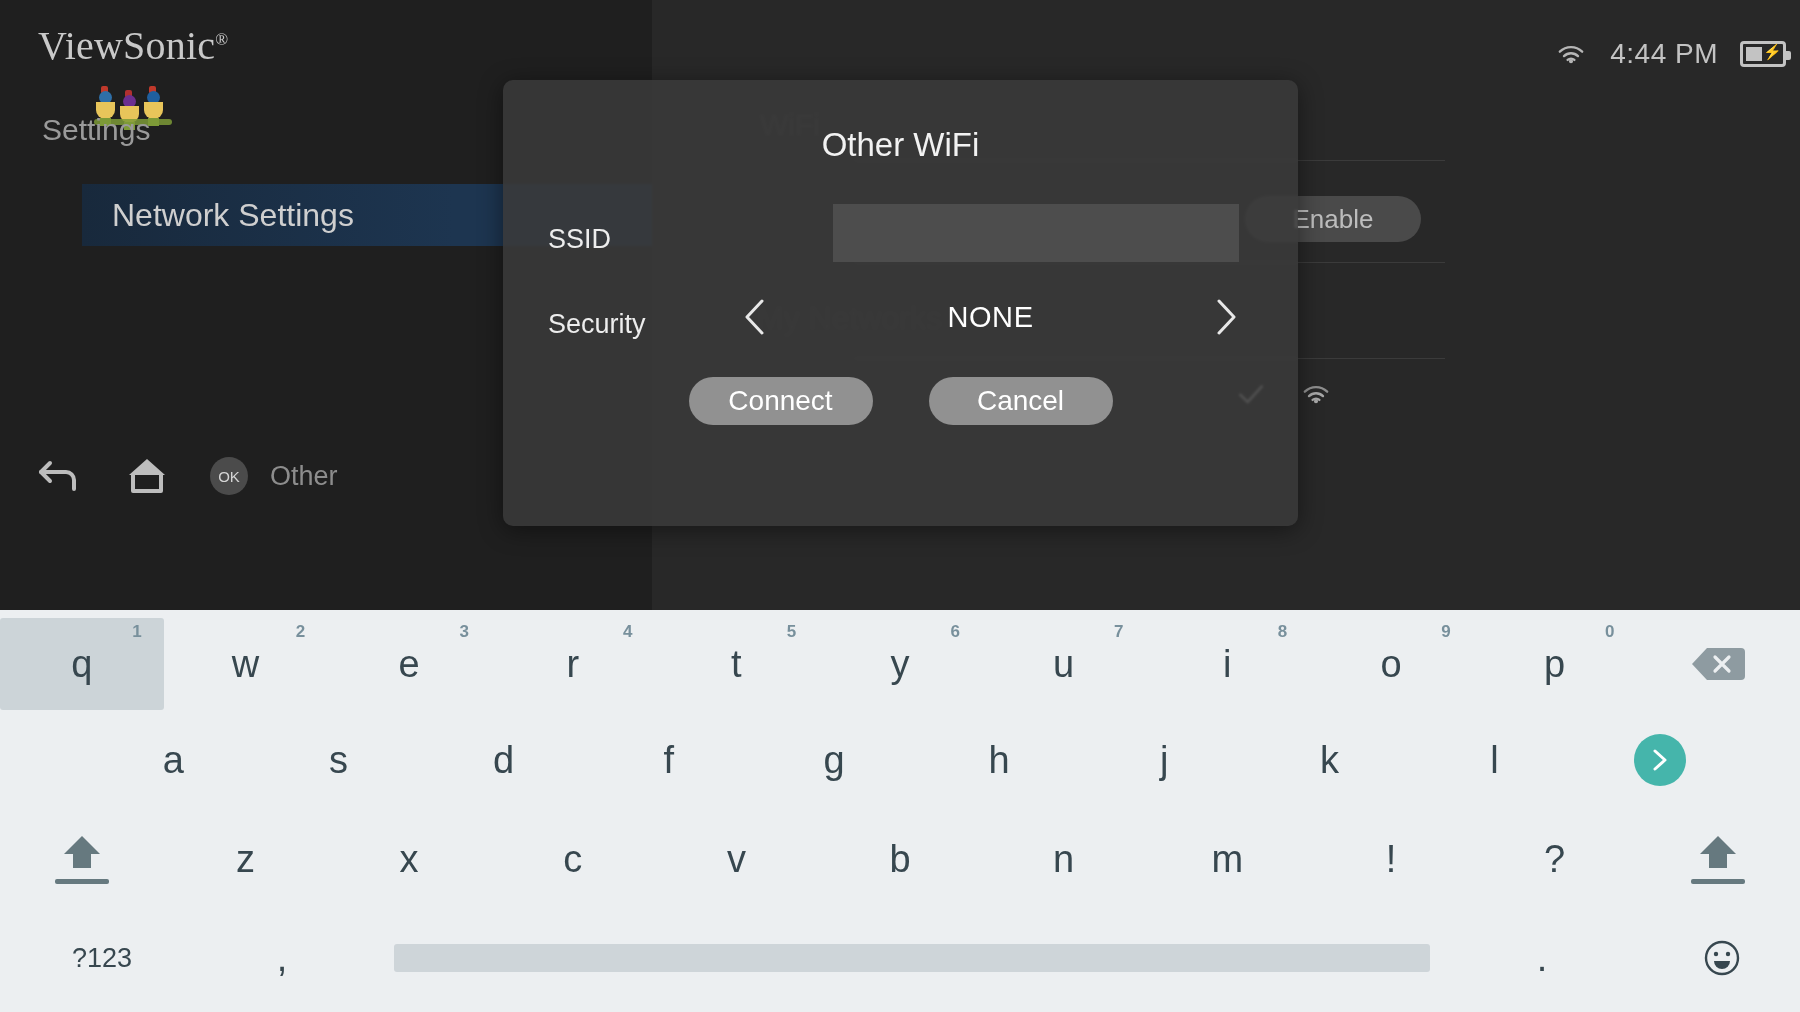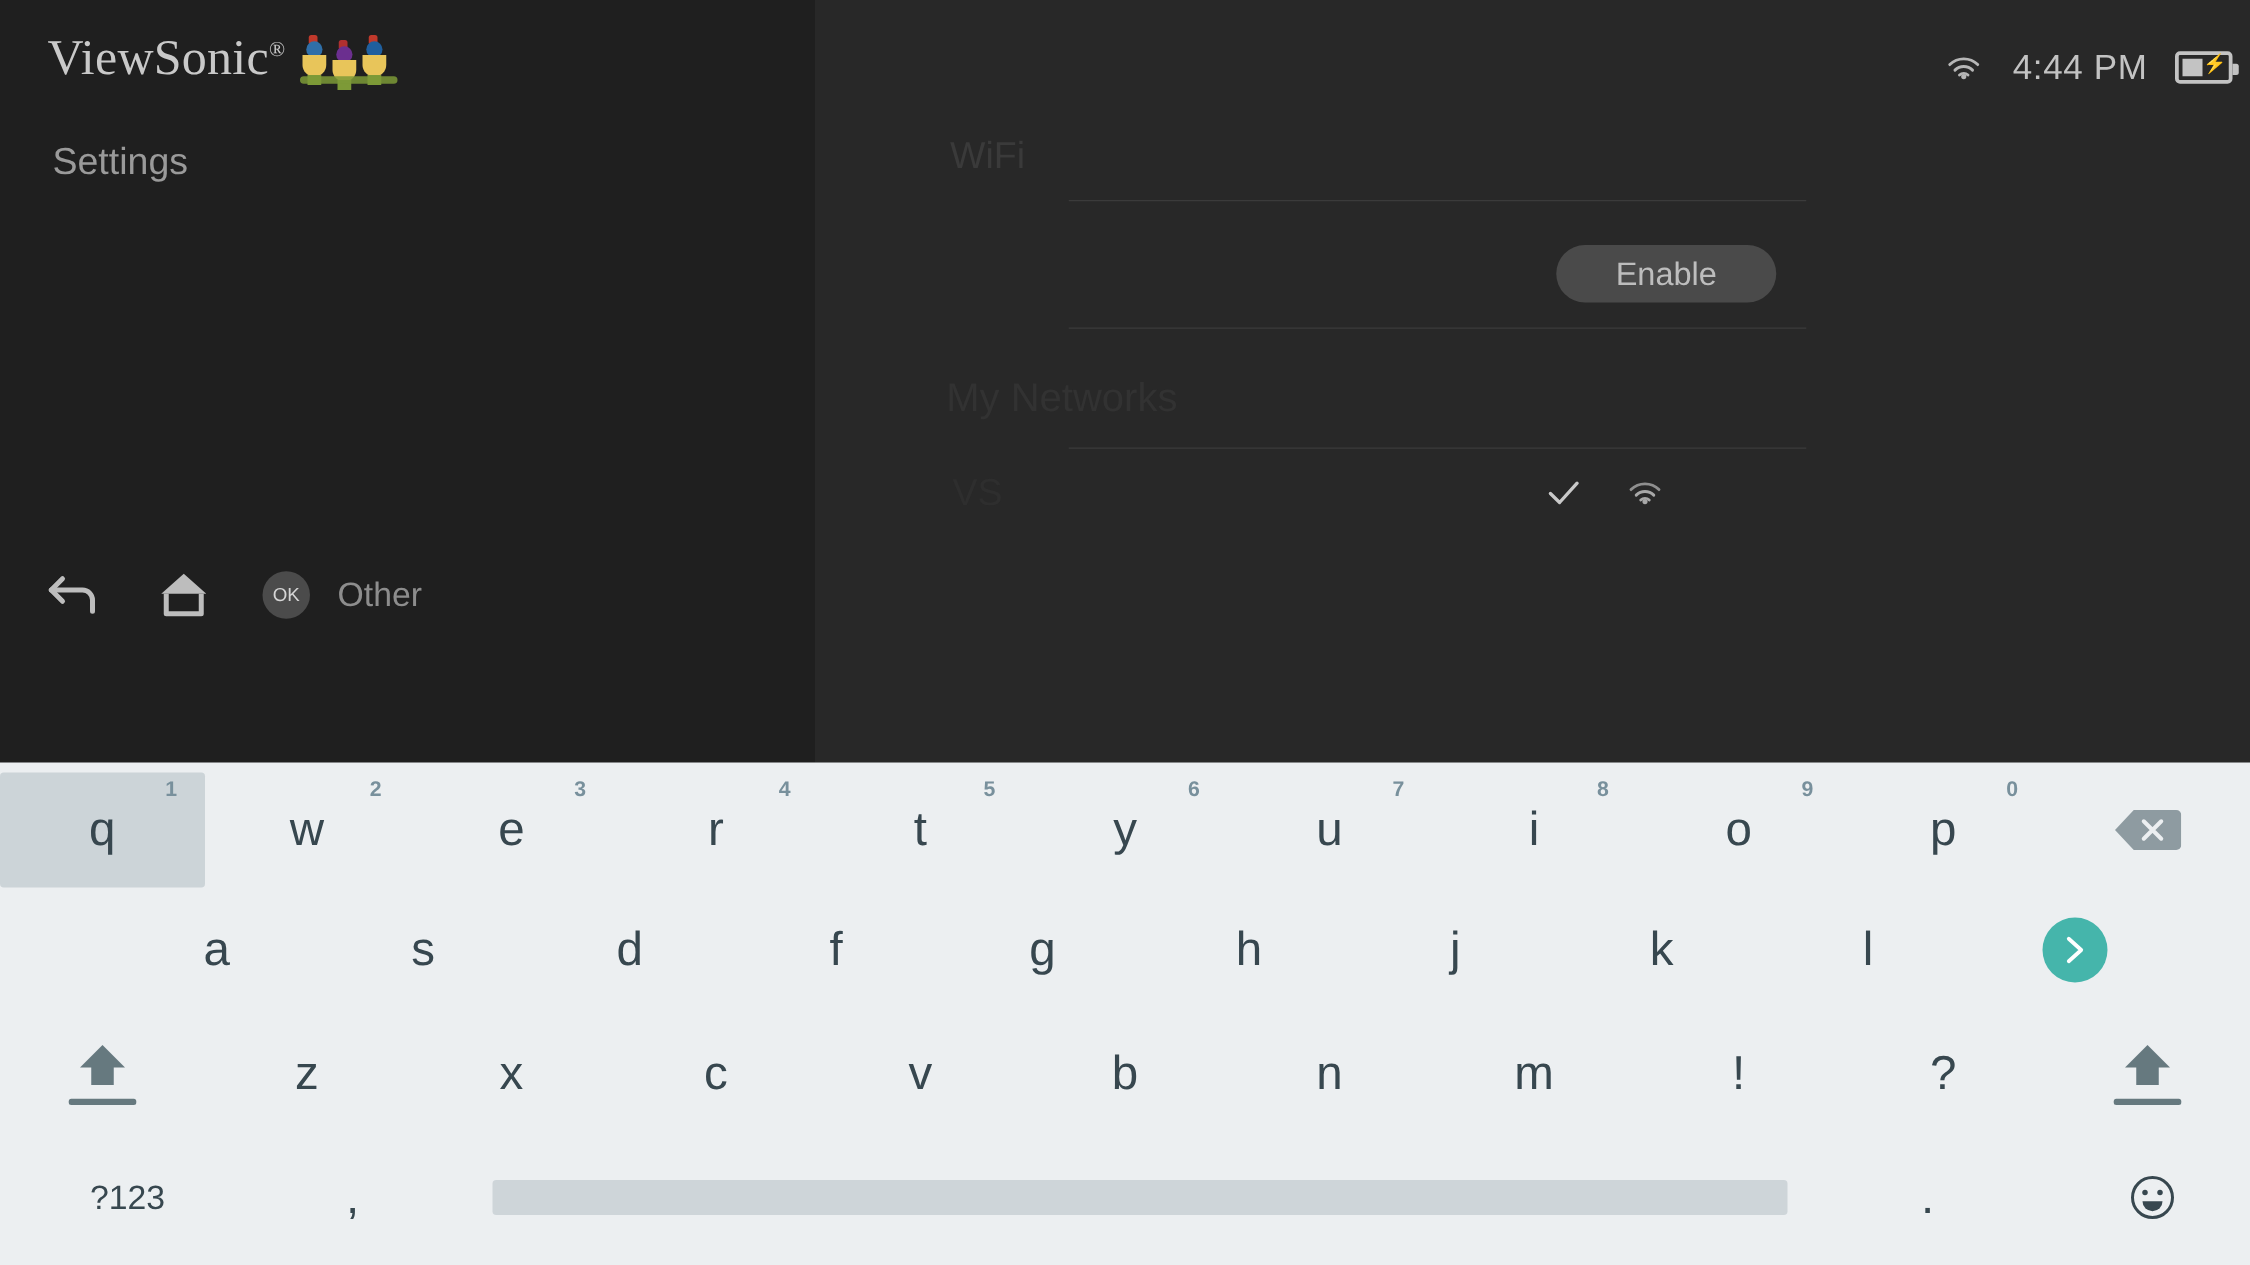--- a/index.html
+++ b/index.html
@@ -23,21 +23,21 @@
     background:#1f1f1f;
   }
   .right-pane{
     position:absolute; left:652px; top:0; width:1148px; height:610px;
     background:#282828;
   }
 
   
   .brand{
     position:absolute; left:38px; top:22px;
-    display:flex; align-items:center; gap:12px;
+    display:flex; align-items:center; gap:12px;flex-direction:column;
   }
   .brand-text{
     font-family:"Liberation Serif", serif;
     font-size:40px; color:#c9c9c9; letter-spacing:.2px;
     font-weight:400;
   }
   .brand-reg{ font-size:17px; vertical-align:super; }
   .brand-birds{ position:relative; width:78px; height:46px; }
   .bird{ position:absolute; bottom:6px; width:20px; height:30px; }
   .bird .head{ position:absolute; top:0; left:3px; width:13px; height:13px; border-radius:50%; }
@@ -225,20 +225,23 @@
         <path d="M9.4 14.6a3.9 3.9 0 0 1 5.2 0" stroke="#b6b6b6" stroke-width="1.8" fill="none" stroke-linecap="round"></path>
       </svg>
       <div class="clock">4:44 PM</div>
       <div class="batt">
         <div class="batt-fill"></div>
         <div class="batt-bolt">⚡</div>
       </div>
     </div>
 
     <div class="settings-label">Settings</div>
+    <div class="nav-item">
+      <span>Network Settings</span>
+    </div>
 
     <div class="bg-row-wifi">WiFi</div>
     <div class="hr" style="left:855px; top:160px; width:590px;"></div>
     <div class="enable-pill">
       <span>Enable</span>
     </div>
     <div class="hr" style="left:855px; top:262px; width:590px;"></div>
     <div class="bg-mynet">My Networks</div>
     <div class="hr" style="left:855px; top:358px; width:590px;"></div>
     <div class="bg-vs">VS</div>
@@ -262,20 +265,42 @@
       <svg width="46" height="42" viewBox="0 0 46 42">
         <path d="M23 4 L41 20 H5 Z" fill="#bdbdbd"></path>
         <path d="M9 20 V36 H37 V20" stroke="#bdbdbd" stroke-width="4" fill="none" stroke-linejoin="round"></path>
       </svg>
       <div style="display:flex;align-items:center;gap:22px;">
         <div class="ok-badge">OK</div>
         <div class="hint-enter" style="margin-left:0;">Other</div>
       </div>
     </div>
 
+    <div class="dialog">
+      <div class="dlg-title">Other WiFi</div>
+
+      <div class="dlg-label ssid-label">SSID</div>
+      <div class="ssid-input"></div>
+
+      <div class="dlg-label sec-label">Security</div>
+      <div class="sec-ctrl">
+        <svg class="chev" width="34" height="48" viewBox="0 0 34 48">
+          <path d="M24 8 L9 24 L24 40" stroke="#e8e8e8" stroke-width="3" fill="none" stroke-linecap="round" stroke-linejoin="round"></path>
+        </svg>
+        <div class="sec-val">NONE</div>
+        <svg class="chev" width="34" height="48" viewBox="0 0 34 48">
+          <path d="M10 8 L25 24 L10 40" stroke="#e8e8e8" stroke-width="3" fill="none" stroke-linecap="round" stroke-linejoin="round"></path>
+        </svg>
+      </div>
+
+      <div class="dlg-buttons">
+        <div class="dlg-btn">Connect</div>
+        <div class="dlg-btn">Cancel</div>
+      </div>
+    </div>
   </div>
 
   <div class="keyboard">
 
     <div class="kbrow krow1">
       <div class="key active">
         <span class="num">1</span>
         <span>q</span>
       </div>
       <div class="key">

